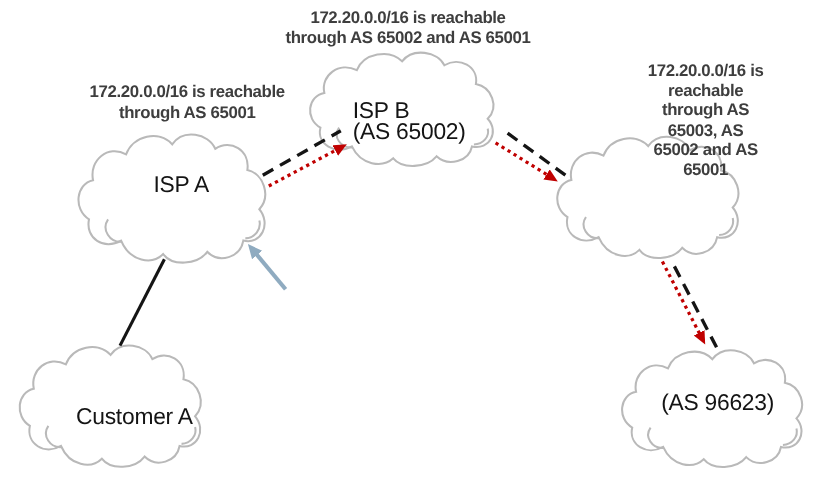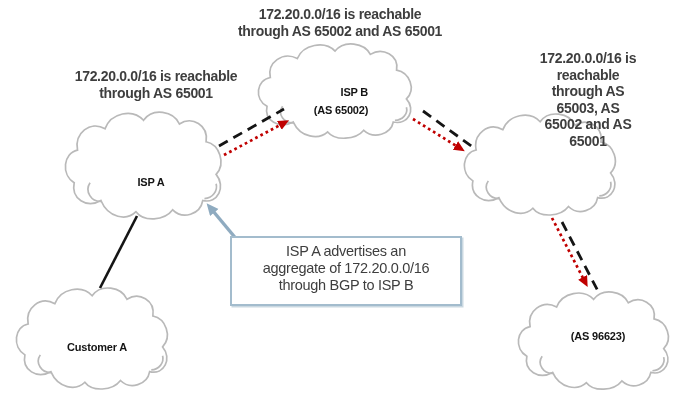--- a/index.html
+++ b/index.html
@@ -53,23 +53,23 @@
     white-space: pre-line;
     font-size: 14px;
     line-height: 16.5px;
     letter-spacing: -0.3px;
     color: var(--annotation-text, #3e3e3e);
     font-weight: bold;
   }
   .cloud-label {
     position: absolute;
     transform: translateX(-50%);
-    text-align: right;
-    font-weight: bold;
-    font-size: 11px;
+    text-align: left;
+    font-weight: normal;
+    font-size: 19px;
     line-height: 17.5px;
     letter-spacing: -0.2px;
     color: var(--label-text, #141414);
     white-space: nowrap;
   }
   .cloud-label .asn-line { display: block; }
 
   .callout-box {
     position: absolute;
     left: 230px;
@@ -133,32 +133,29 @@
   </svg>
 
   <div class="note" style="left:156px; top:68px;">172.20.0.0/16 is reachable
 through AS 65001</div>
   <div class="note" style="left:340px; top:6px;">172.20.0.0/16 is reachable
 through AS 65002 and AS 65001</div>
   <div class="note" style="left:588px; top:50px;">172.20.0.0/16 is reachable
 through AS 65003, AS
 65002 and AS 65001</div>
 
-  <div class="cloud-label" style="left:151px; top:146px;margin-top:28px;">
+  <div class="cloud-label" style="left:151px; top:146px;">
     <span class="name-line">ISP A</span>
   </div>
   <div class="cloud-label" style="left:341px; top:84px;">
     <span class="name-line">ISP B</span>
     <span class="asn-line">(AS 65002)</span>
   </div>
-  <div class="cloud-label" style="left:97px; top:339px;">
+  <div class="cloud-label" style="left:112px; top:339px;">
     <span class="name-line">Customer A</span>
     <span class="asn-line"></span>
   </div>
   <div class="cloud-label" style="left:598px; top:328px;">
     <span class="asn-line">(AS 96623)</span>
   </div>
 
-  <div class="callout-box">ISP A advertises an
-aggregate of 172.20.0.0/16
-through BGP to ISP B</div>
 
 </div>
 
 </body></html>

